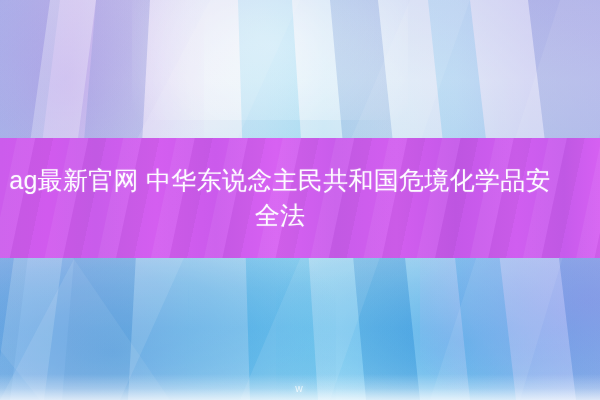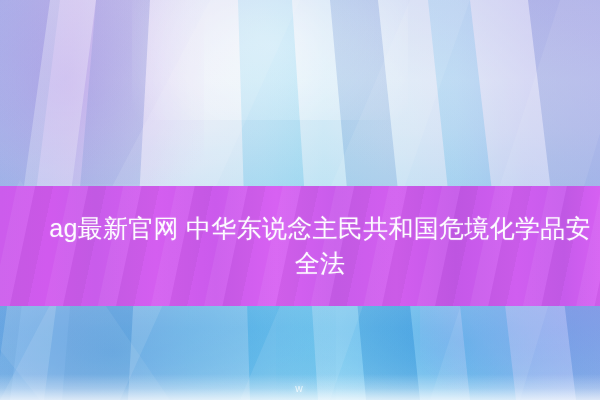--- a/index.html
+++ b/index.html
@@ -151,36 +151,35 @@
 
   
   .banner {
     position: absolute;
     left: 0;
     right: 0;
     top: 138px;
     height: 120px;
     display: flex;
     align-items: center;
-    justify-content: flex-end;
+    justify-content: flex-start;
     overflow: hidden;
     background: linear-gradient(to right,
         #cc5cec 0%,
         #d15aee 8%,
         #c95ceb 16%,
         #d45ef0 26%,
         #cb5aec 36%,
         #d761f2 46%,
         #c95ceb 56%,
         #d25eef 66%,
         #c558e9 76%,
         #d05ef0 86%,
         #c75bec 94%,
         #d660f2 100%);
-    margin-top: 48px;
   }
   .banner-stripes {
     position: absolute;
     inset: 0;
     background: repeating-linear-gradient(
         102deg,
         rgba(255,255,255,0.00) 0px,
         rgba(255,255,255,0.00) 16px,
         rgba(255,255,255,0.055) 17px,
         rgba(255,255,255,0.055) 34px,

